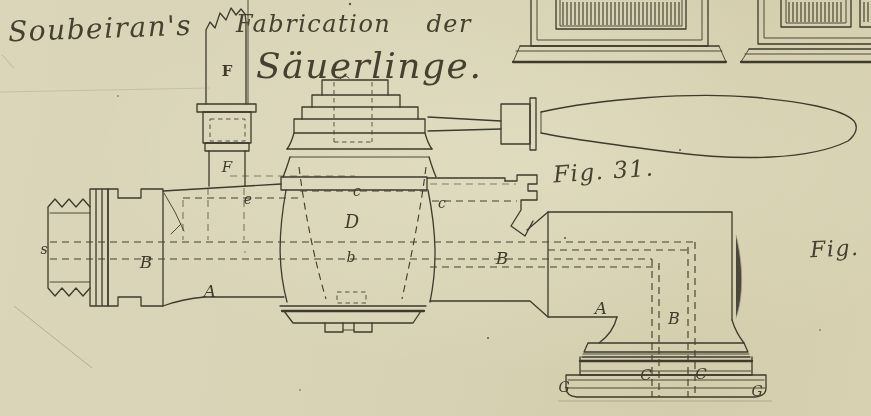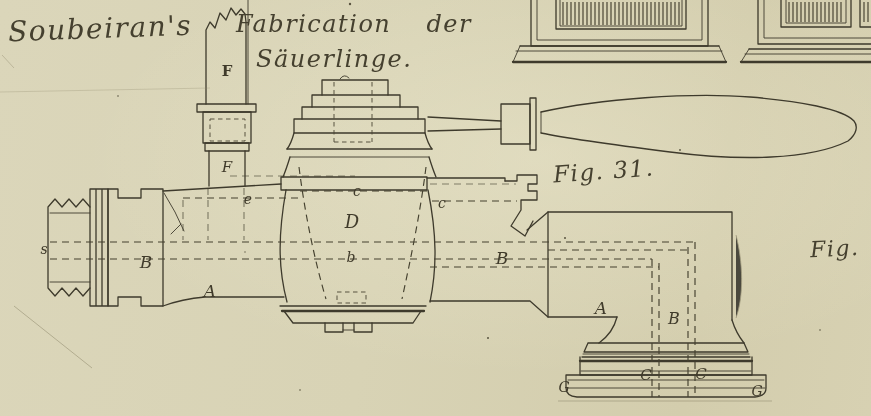--- a/index.html
+++ b/index.html
@@ -180,16 +180,16 @@
         <text x="674" y="324" font-size="16" text-anchor="middle" class="plabel">B</text>
         <text x="646" y="380" font-size="15" text-anchor="middle" class="plabel">C</text>
         <text x="701" y="379" font-size="15" text-anchor="middle" class="plabel">C</text>
         <text x="564" y="392" font-size="14" text-anchor="middle" class="plabel">G</text>
         <text x="757" y="396" font-size="14" text-anchor="middle" class="plabel">G</text>
       </g>
   </svg>
 
   <div class="script" style="left:8px;top:12px;font-size:28px;transform:rotate(-2deg);">Soubeiran's</div>
   <div class="script" style="left:236px;top:10px;font-size:24px;word-spacing:26px;">Fabrication der</div>
-  <div class="script" style="left:256px;top:45px;font-size:24px;">Säuerlinge.</div>
+  <div class="script" style="left:256px;top:45px;font-size:36px;">Säuerlinge.</div>
   <div class="script" style="left:553px;top:158px;font-size:23px;transform:rotate(-4deg);">Fig. 31.</div>
   <div class="script" style="left:810px;top:236px;font-size:22px;transform:rotate(-3deg);">Fig.</div>
 </div>
 
 </body></html>

